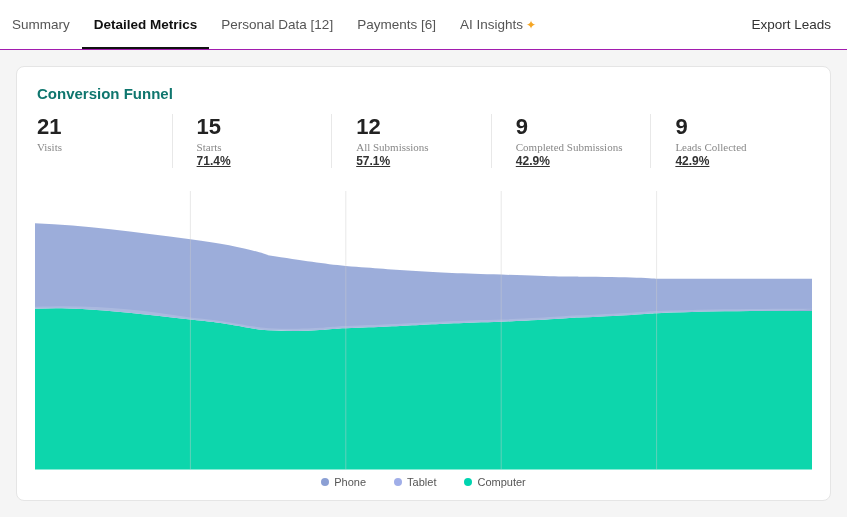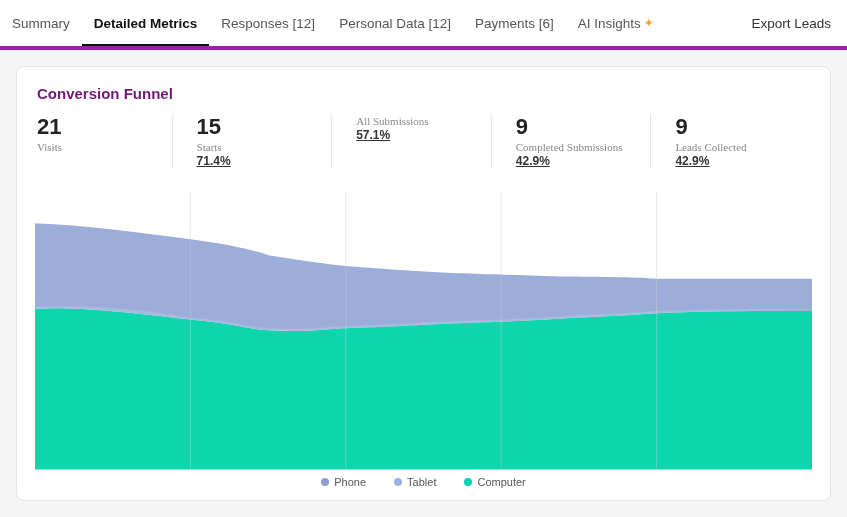--- a/index.html
+++ b/index.html
@@ -14,21 +14,21 @@
     }
     .app-container {
       width: 847px;
       height: 517px;
       background: #f5f5f5;
       display: flex;
       flex-direction: column;
     }
     .tab-bar {
       background: #fff;
-      border-bottom: 4px solid #a21caf;
+      border-bottom: 1px solid #a21caf;
       display: flex;
       align-items: center;
       padding: 0 12px;
       height: 50px;
       flex-shrink: 0;
     }
     .tab-item {
       padding: 0 12px;
       height: 100%;
       display: flex;
@@ -81,21 +81,21 @@
       border: 1px solid #e5e5e5;
       flex: 1;
       display: flex;
       flex-direction: column;
       overflow: hidden;
       padding: 18px 20px 12px;
     }
     .card-title {
       font-size: 15px;
       font-weight: 600;
-      color: #701a75;
+      color: #0f766e;
       margin-bottom: 12px;
     }
     .metrics-row {
       display: flex;
       gap: 12px;
       margin-bottom: 23px;
       flex-shrink: 0;
     }
     .metric-col {
       flex: 1;
@@ -160,21 +160,20 @@
     }
   </style>
 </head>
 <body>
 
 <div class="app-container">
 
   <div class="tab-bar">
     <div class="tab-item">Summary</div>
     <div class="tab-item active">Detailed Metrics</div>
-    <div class="tab-item">Responses [12]</div>
     <div class="tab-item">Personal Data [12]</div>
     <div class="tab-item">Payments [6]</div>
     <div class="tab-item">
       <span>AI Insights</span>
         <span class="ai-star">✦</span>
     </div>
     <div class="tab-spacer"></div>
     <div class="export-btn">Export Leads</div>
   </div>
 
@@ -186,20 +185,21 @@
         <div class="metric-col">
           <div class="metric-number">21</div>
           <div class="metric-label">Visits</div>
         </div>
         <div class="metric-col">
           <div class="metric-number">15</div>
           <div class="metric-label">Starts</div>
           <div class="metric-pct">71.4%</div>
         </div>
         <div class="metric-col">
+          <div class="metric-number">12</div>
           <div class="metric-label">All Submissions</div>
           <div class="metric-pct">57.1%</div>
         </div>
         <div class="metric-col">
           <div class="metric-number">9</div>
           <div class="metric-label">Completed Submissions</div>
           <div class="metric-pct">42.9%</div>
         </div>
         <div class="metric-col">
           <div class="metric-number">9</div>

